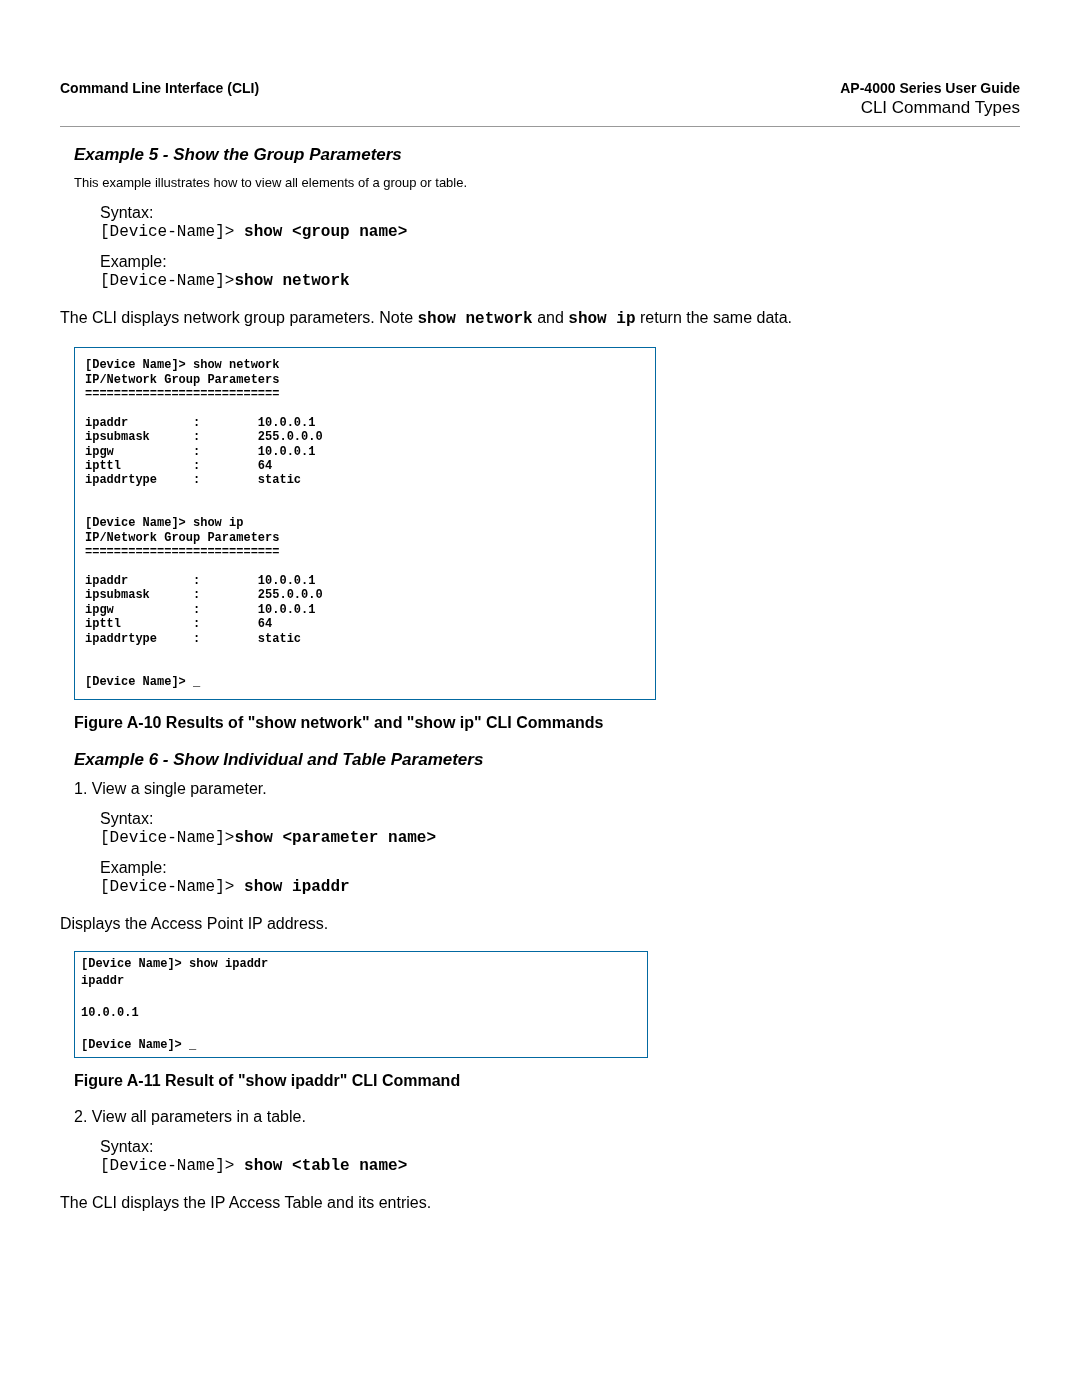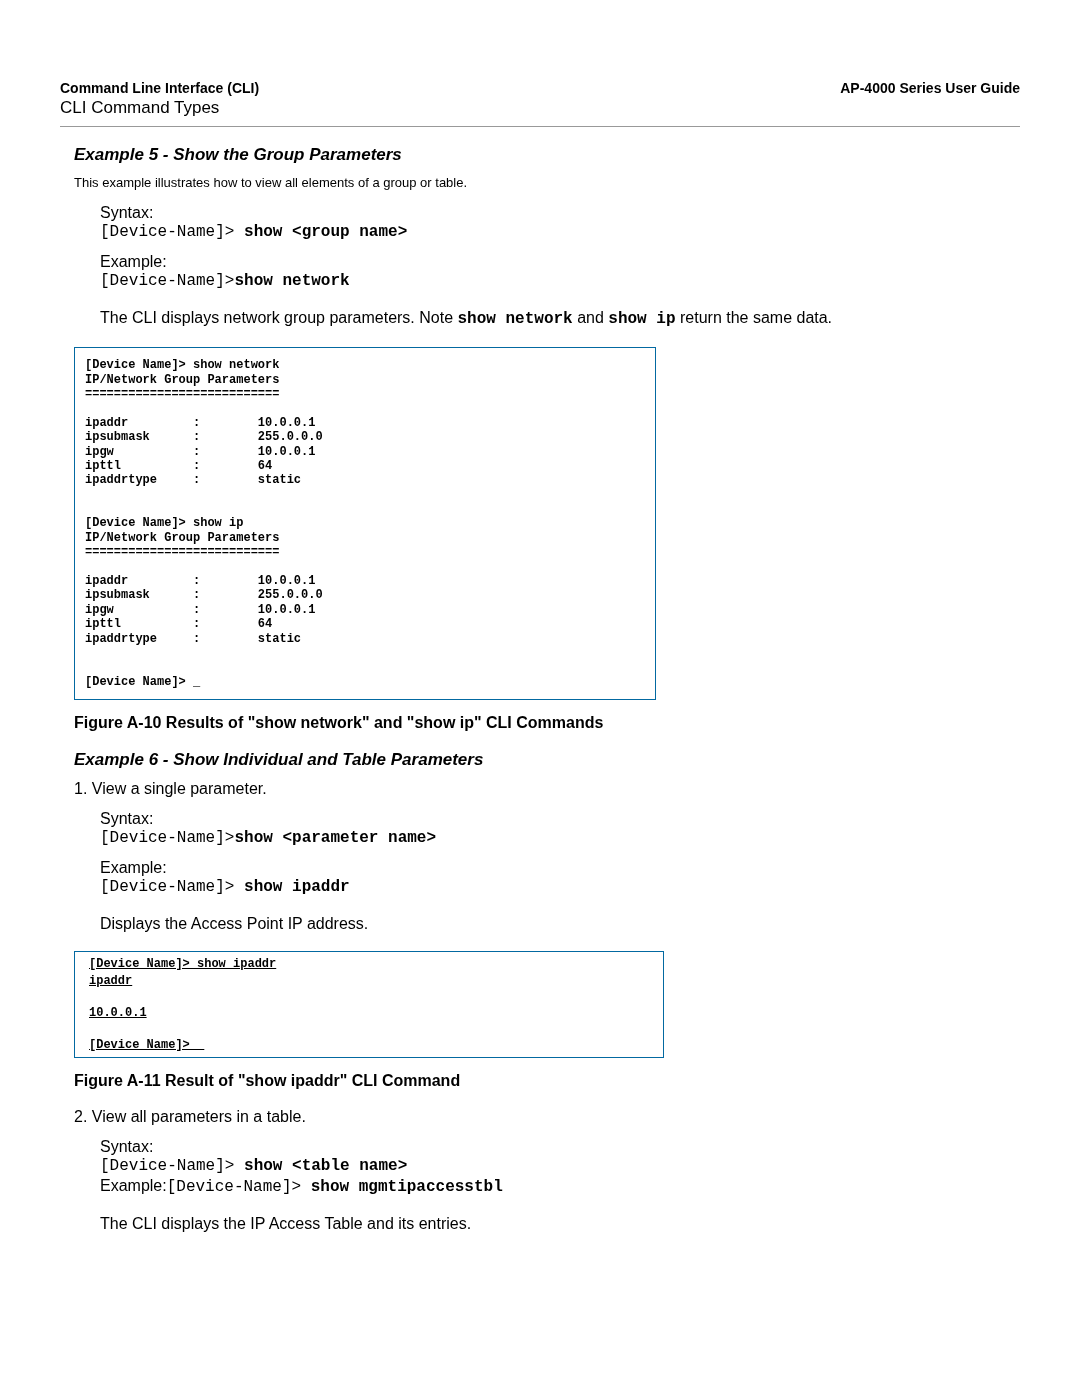--- a/index.html
+++ b/index.html
@@ -19,59 +19,59 @@
   .header-row {
     display: flex;
     justify-content: space-between;
     align-items: baseline;
     font-size: 14px;
     font-weight: bold;
   }
   .subheader {
     font-size: 17px;
     margin-top: 2px;
+    text-align: right;
   }
   hr.sep {
     border: none;
     border-top: 1px solid #999;
     margin: 8px 0 18px 0;
   }
   .example-title {
     font-style: italic;
     font-weight: bold;
     font-size: 17px;
     margin: 18px 0 10px 14px;
   }
   .body-text {
     font-size: 13px;
     margin: 8px 0 14px 14px;
   }
   .label { font-size: 16px; margin-left:40px; margin-top:12px;}
   .cmd-line { margin-left:40px; font-size:16px; }
   .cmd-line .mono-prompt { font-family:"Courier New",Courier,monospace; }
   .cmd-line .mono-cmd { font-family:"Courier New",Courier,monospace; font-weight:bold;}
-  .explain { margin-left:40px; font-size:16px; margin-top:16px; margin-bottom:16px; line-height:1.45;}
+  .explain { font-size:16px; margin-top:16px; margin-bottom:16px; line-height:1.45;}
   .explain .mono-inline { font-family:"Courier New",Courier,monospace; font-weight:bold;}
   .terminal-box {
     border: 1px solid #0369a1;
     margin: 8px 0 14px 14px;
     width: 560px;
     padding: 10px 10px;
     font-family: "Courier New", Courier, monospace;
     font-size: 12px;
     font-weight: bold;
     line-height: 1.2;
     white-space: pre;
   }
   .terminal-box.small {
     width: 560px;
     font-size: 12px;
-    padding: 4px 14px;
+    padding: 4px 6px;
     line-height:1.35;
-    text-decoration:underline;
   }
   .figure-caption {
     font-weight: bold;
     font-size: 16px;
     margin: 14px 0 18px 14px;
   }
   .footer {
     position: absolute;
     bottom: 30px;
     right: 60px;
@@ -164,20 +164,17 @@
 [Device Name]&gt; _</div>
 
   <div class="figure-caption">Figure A-11 Result of "show ipaddr" CLI Command</div>
 
   <div class="list-item">2. View all parameters in a table.</div>
 
   <div class="label">Syntax:</div>
   <div class="cmd-line">
     <span class="mono-prompt">[Device-Name]&gt; </span><span class="mono-cmd">show &lt;table name&gt;</span>
   </div>
-  <div class="example-inline">
-    <span>Example:</span><span class="mono-prompt" style="font-family:'Courier New',Courier,monospace;">[Device-Name]&gt; </span><span class="mono-cmd" style="font-family:'Courier New',Courier,monospace;font-weight:bold;">show mgmtipaccesstbl</span>
-  </div>
 
   <div class="explain">The CLI displays the IP Access Table and its entries.</div>
 
 
 </div>
 
 </body></html>

